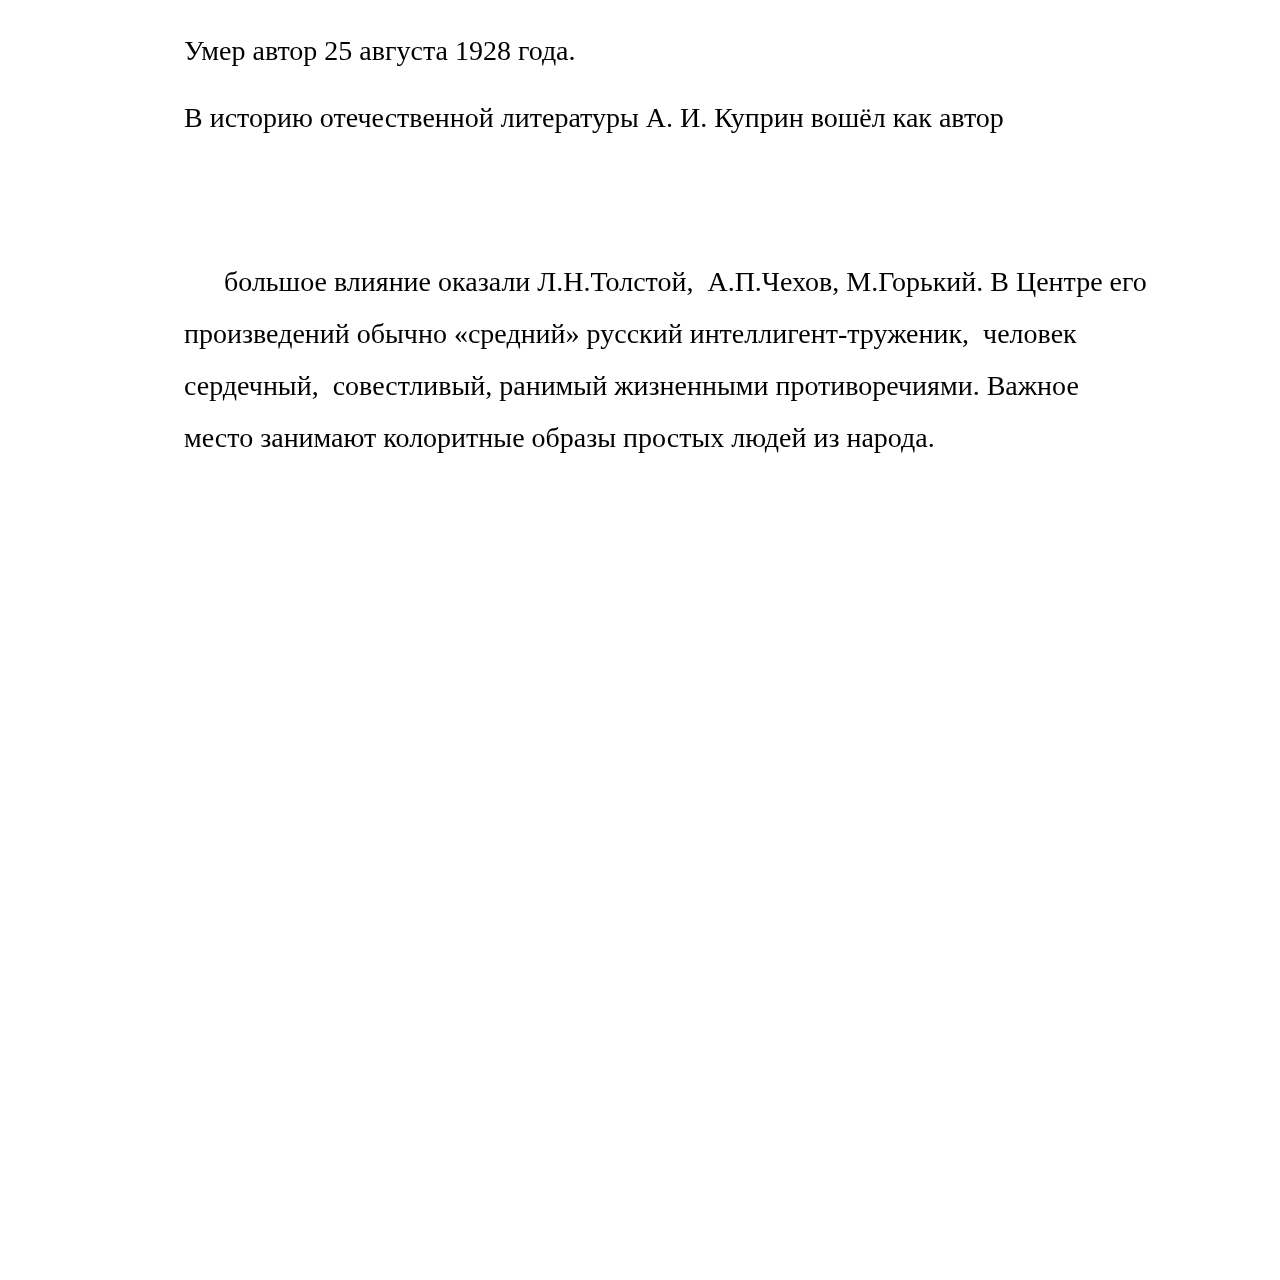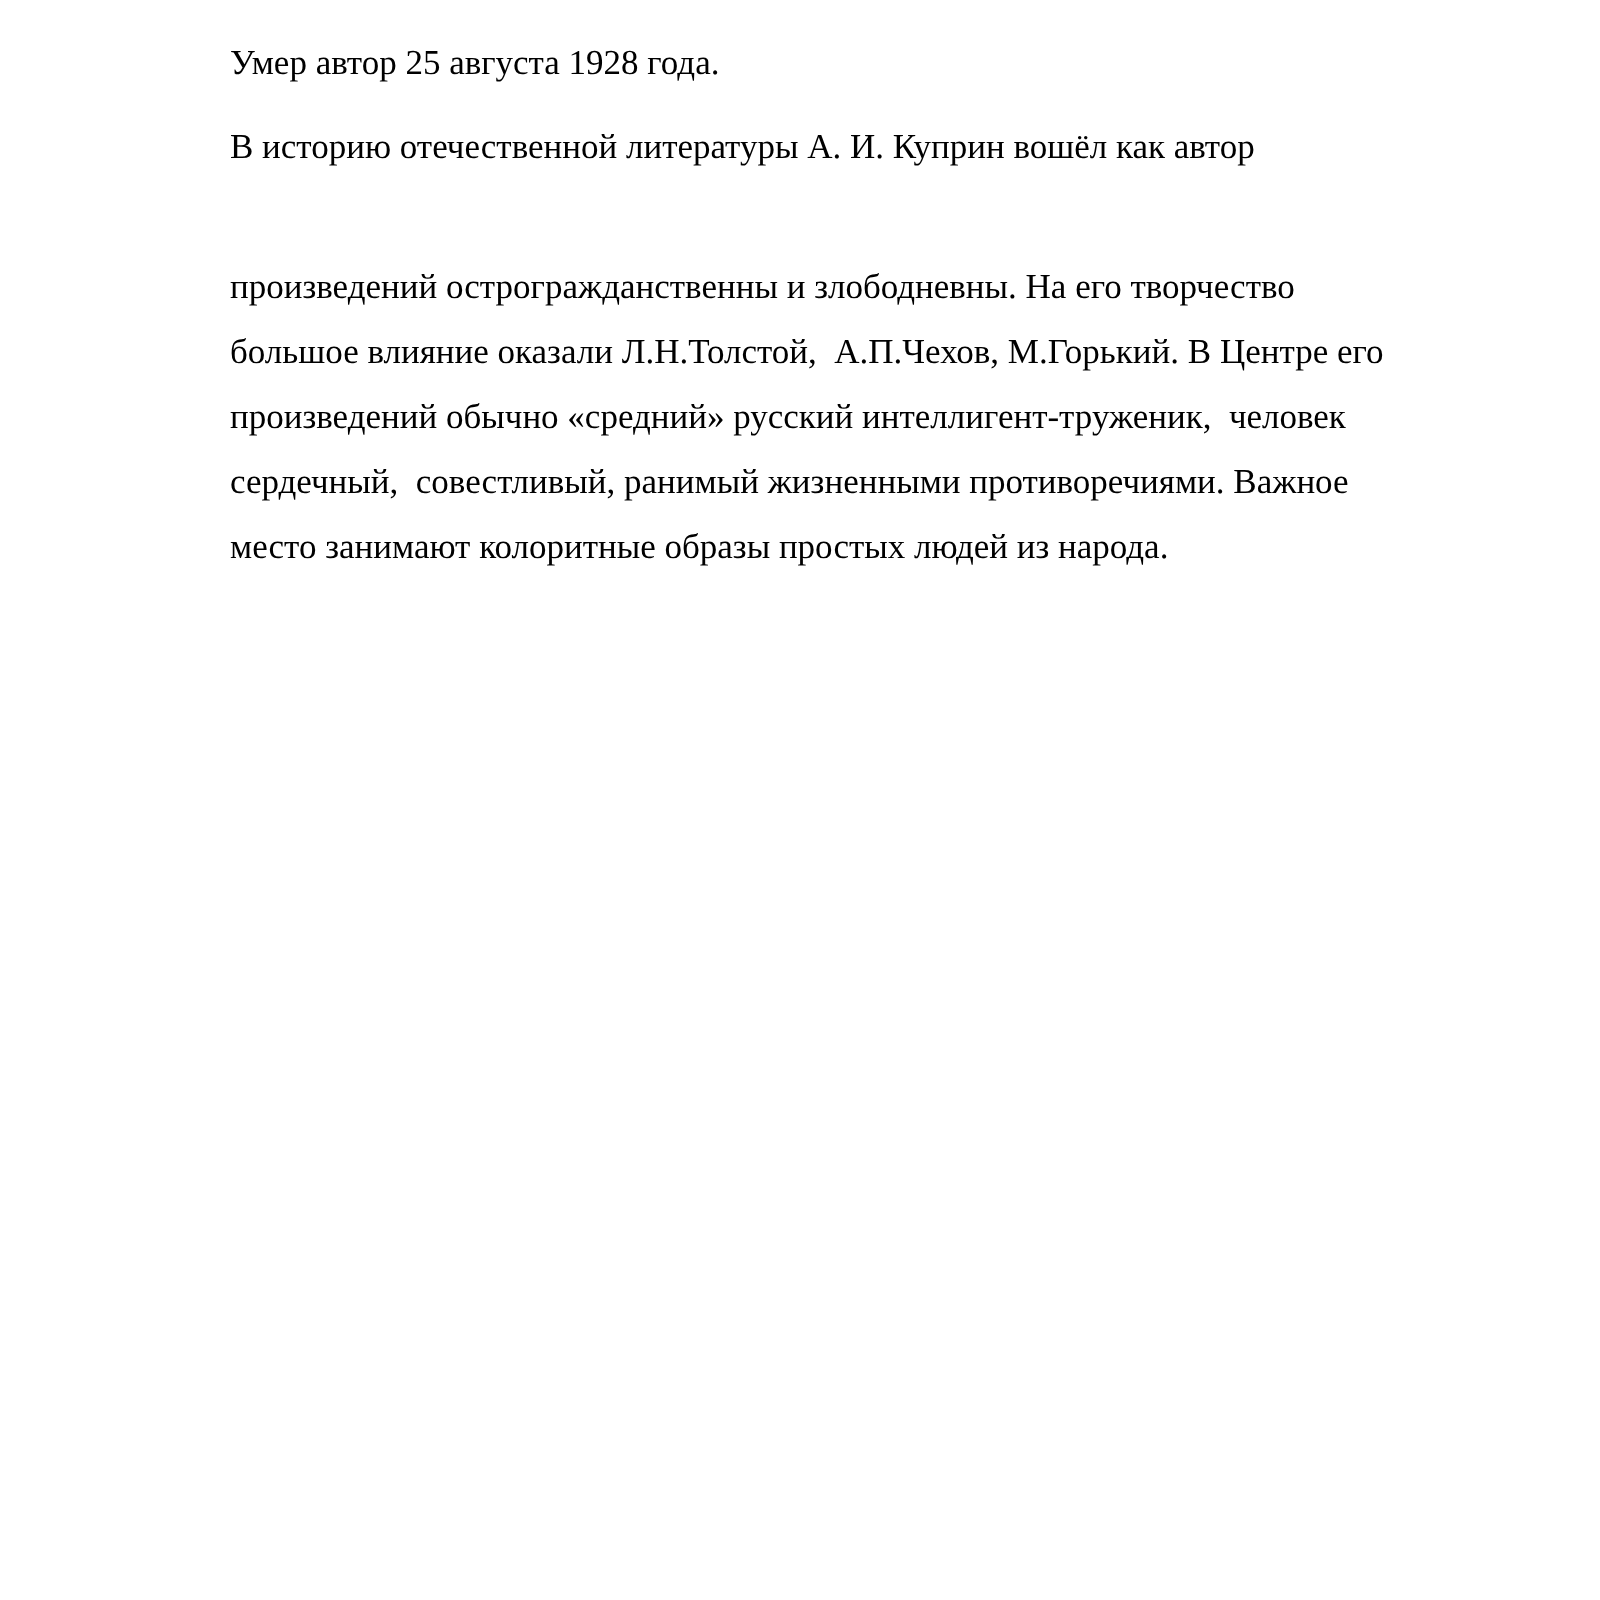--- a/index.html
+++ b/index.html
@@ -32,18 +32,17 @@
       letter-spacing: 0px;
     }
   </style>
 </head>
 <body>
 
 <div class="page">
   <div class="line" style="top:34px;">Умер автор 25 августа 1928 года.</div>
 
   <div class="line" style="top:101px;">В историю отечественной литературы А. И. Куприн вошёл как автор</div>
-  <div class="line" style="top:213px;">произведений острогражданственны и злободневны. На его творчество</div>
-  <div class="line" style="top:265px;">большое влияние оказали Л.Н.Толстой,  А.П.Чехов, М.Горький. В Центре его</div>
+  <div class="line" style="top:265px;margin-left:40px;">большое влияние оказали Л.Н.Толстой,  А.П.Чехов, М.Горький. В Центре его</div>
   <div class="line" style="top:317px;">произведений обычно «средний» русский интеллигент-труженик,  человек</div>
   <div class="line" style="top:369px;text-align:right;">сердечный,  совестливый, ранимый жизненными противоречиями. Важное</div>
   <div class="line" style="top:421px;">место занимают колоритные образы простых людей из народа.</div>
 </div>
 
 </body></html>

